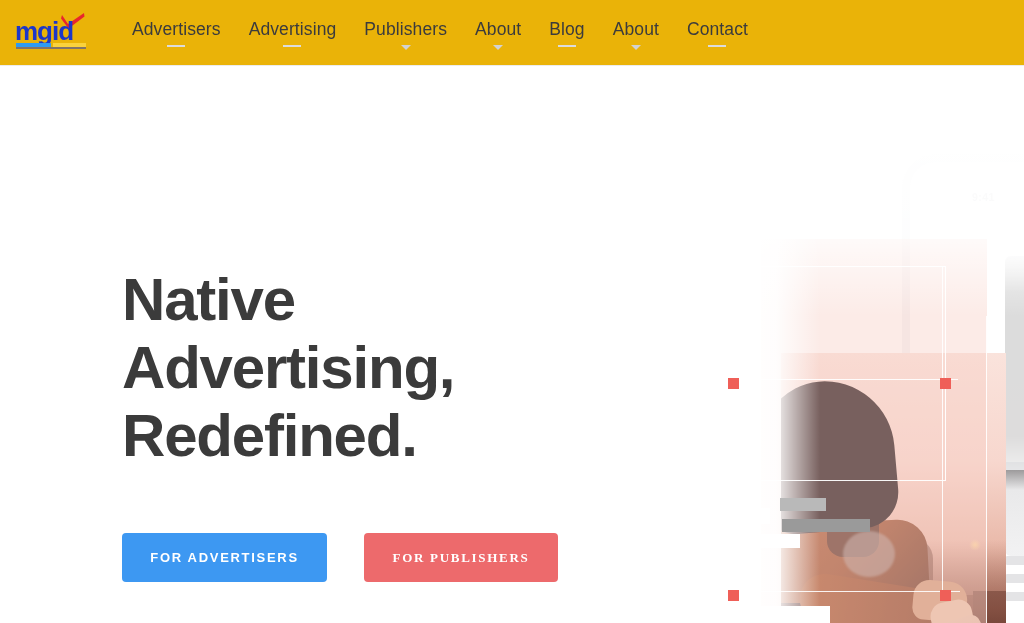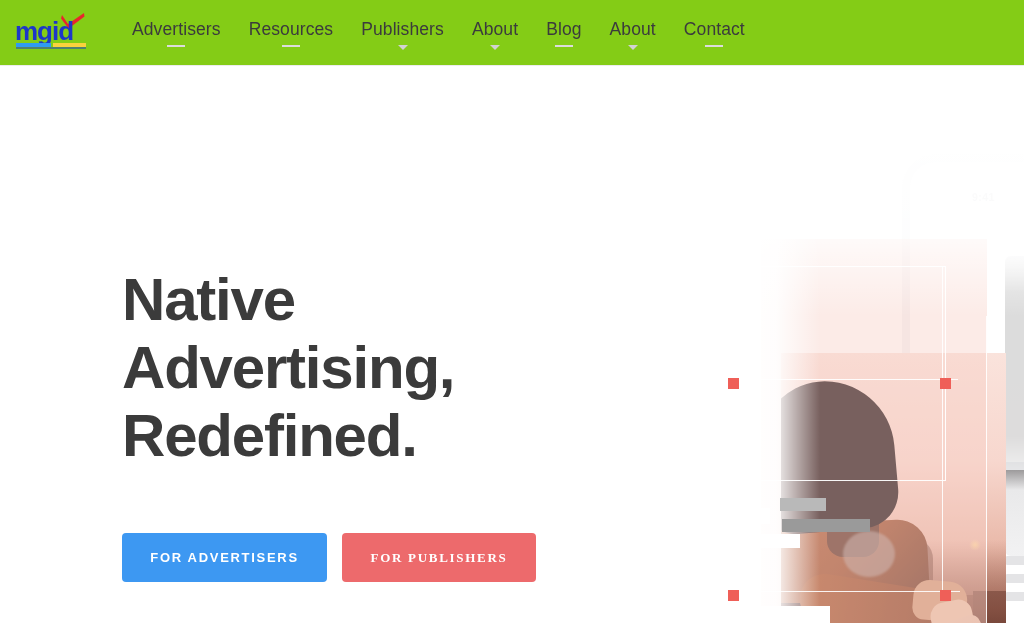--- a/index.html
+++ b/index.html
@@ -24,21 +24,21 @@
     background: #ffffff;
   }
 
   
   .site-header {
     position: absolute;
     top: 0;
     left: 0;
     width: 1024px;
     height: 66px;
-    background: #84cc16;
+    background: #eab308;
     border-bottom: 1px solid #ececec;
     box-sizing: border-box;
     z-index: 40;
   }
 
   .logo {
     position: absolute;
     left: 14px;
     top: 12px;
     width: 76px;
@@ -109,21 +109,21 @@
     font-family: "Liberation Sans", sans-serif;
     white-space: pre-line;
     z-index: 20;
   }
 
   .cta-row {
     position: absolute;
     left: 122px;
     top: 463px;
     display: flex;
-    gap: 15px;
+    gap: 37px;
     z-index: 20;
   }
   .btn {
     display: inline-flex;
     align-items: center;
     justify-content: center;
     height: 49px;
     border: none;
     border-radius: 4px;
     color: #ffffff;
@@ -460,21 +460,21 @@
     </svg>
 
     <nav class="nav">
 
       <div class="nav-item">
         <span class="label">Advertisers</span>
         <span class="nav-mark dash"></span>
       </div>
 
       <div class="nav-item">
-        <span class="label">Resources</span>
+        <span class="label">Advertising</span>
         <span class="nav-mark dash"></span>
       </div>
 
       <div class="nav-item">
         <span class="label">Publishers</span>
         <span class="nav-mark caret"></span>
       </div>
 
       <div class="nav-item">
         <span class="label">About</span>

